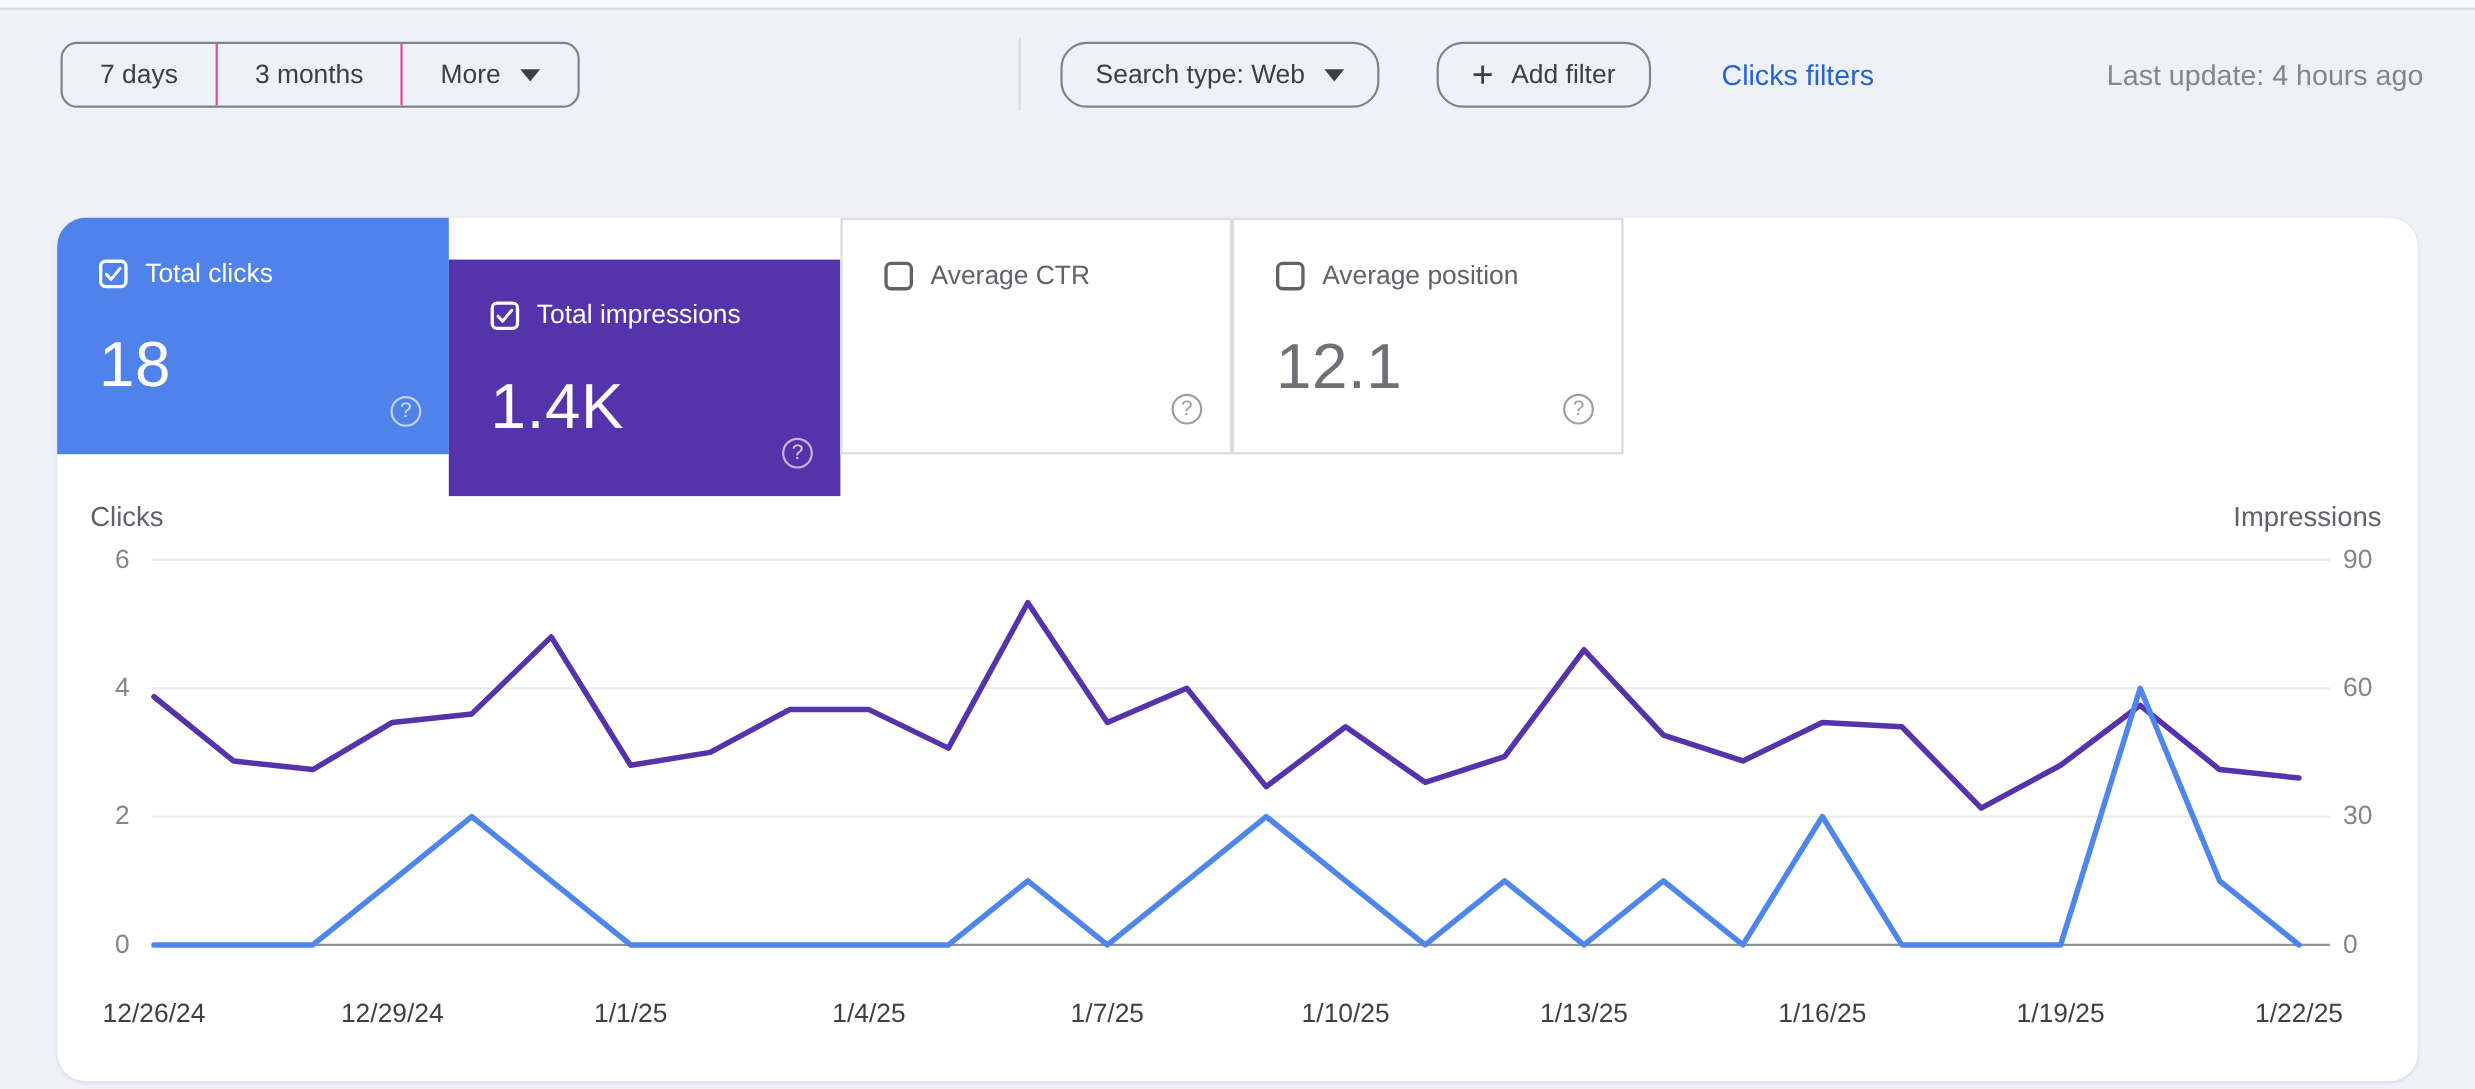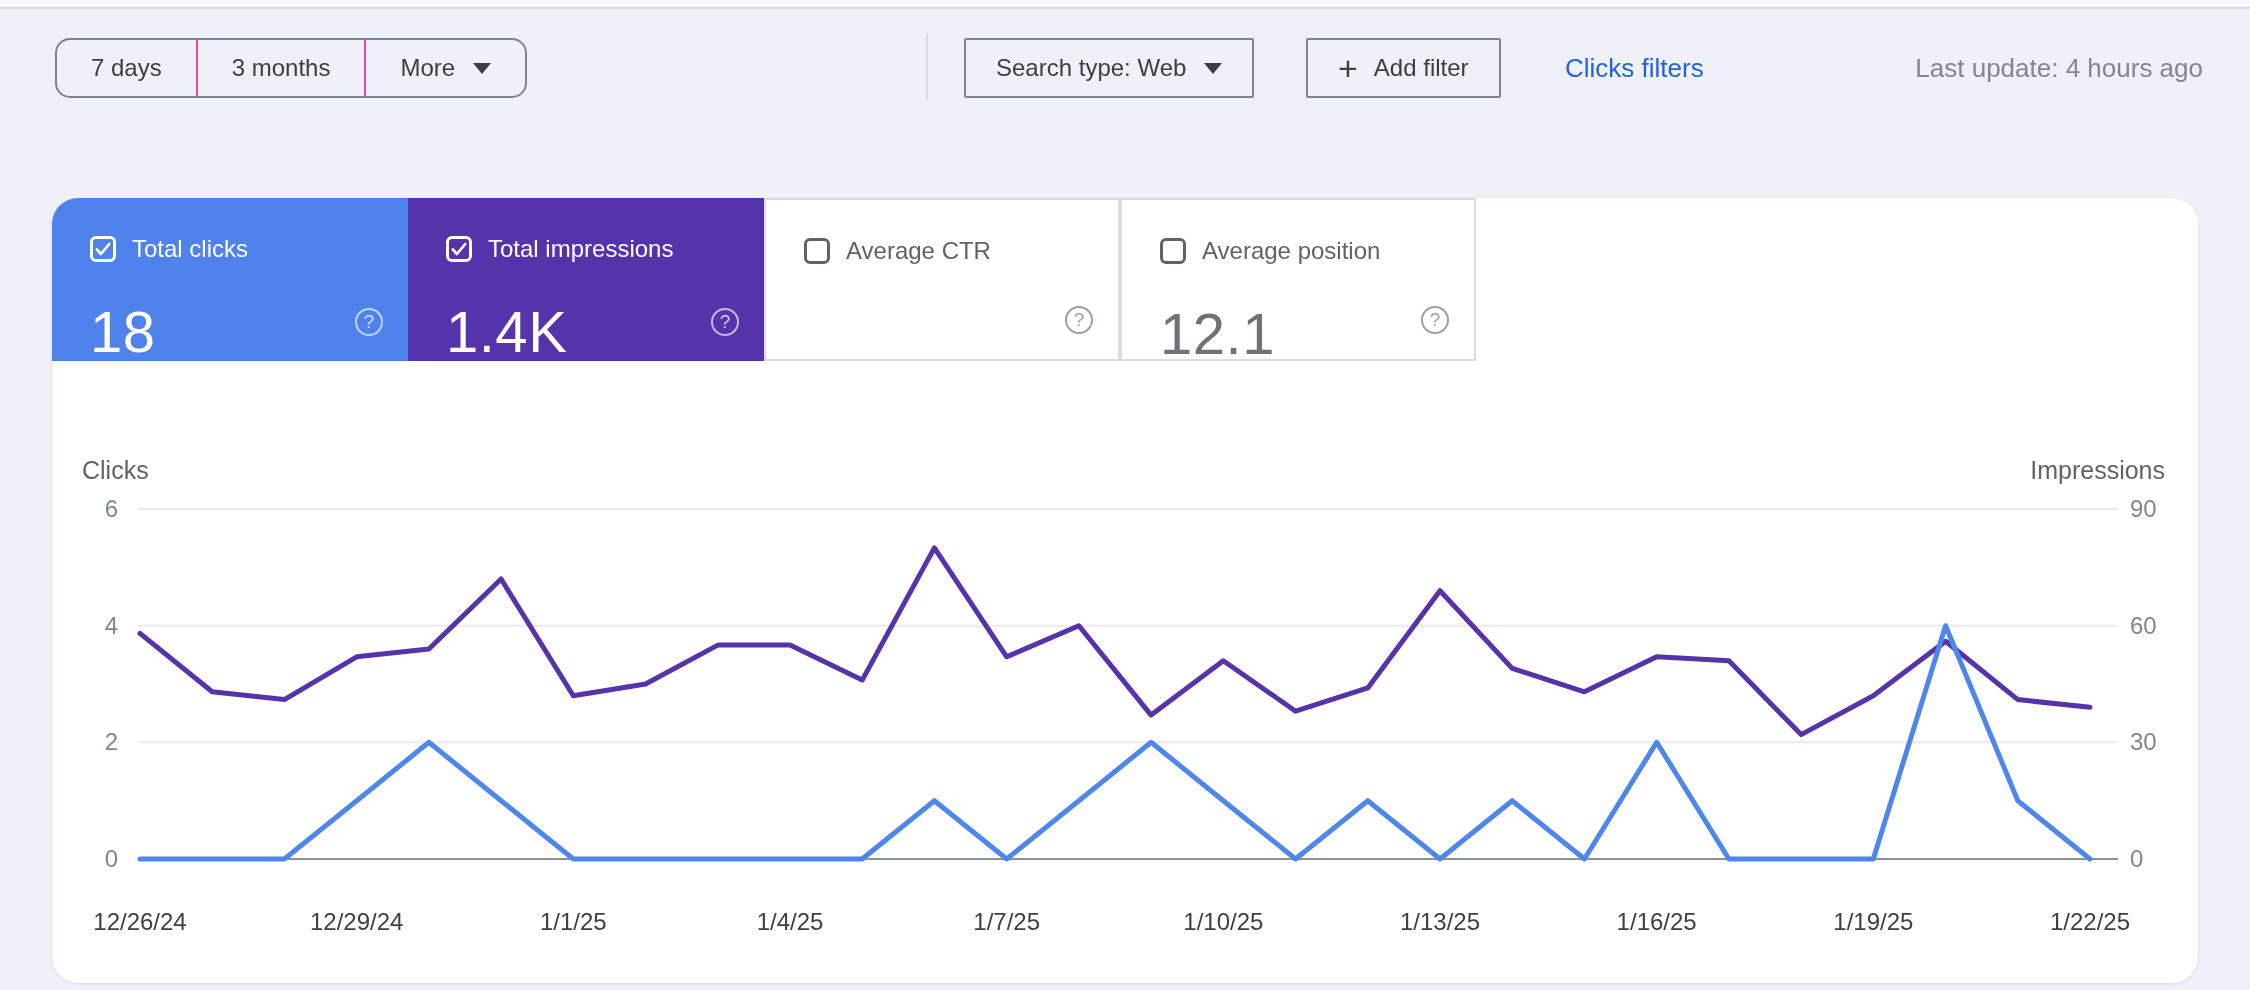--- a/index.html
+++ b/index.html
@@ -18,39 +18,39 @@
     border:2px solid #7e848b;border-radius:15px;overflow:hidden;box-sizing:border-box;background:transparent;
   }
   .segment{display:flex;align-items:center;justify-content:center;padding:0 34px;font-size:24px;color:#3c4043;cursor:pointer;white-space:nowrap;}
   .segment + .segment{border-left:2px solid #ec4899;}
   .segment.selected{background:#cfe3fa;color:#06264f;font-weight:500;}
   .segment .check{width:26px;height:26px;margin-right:16px;}
   .caret{width:0;height:0;border-left:9px solid transparent;border-right:9px solid transparent;border-top:11px solid #3c4043;margin-left:18px;display:inline-block;}
   .toolbar-divider{position:absolute;left:926px;top:34px;height:66px;width:0;border-left:2px solid #d8dbe0;}
   .tb-btn{
     position:absolute;top:38px;height:60px;display:flex;align-items:center;box-sizing:border-box;
-    border:2px solid #7e848b;border-radius:2px;font-size:24px;color:#3c4043;padding:0 30px;cursor:pointer;background:transparent;white-space:nowrap;
+    border:2px solid #7e848b;border-radius:24px;font-size:24px;color:#3c4043;padding:0 30px;cursor:pointer;background:transparent;white-space:nowrap;
   }
   .btn-search{left:964px;}
   .btn-add{left:1306px;}
   .plus-glyph{font-size:34px;font-weight:400;margin-right:16px;line-height:1;color:#3c4043;}
   .reset-link{position:absolute;left:1565px;top:38px;height:60px;display:flex;align-items:center;font-size:26px;font-weight:500;color:#2563d4;cursor:pointer;}
   .last-update{position:absolute;right:47px;top:38px;height:60px;display:flex;align-items:center;font-size:26px;color:#82878d;}
 
   
   .container{
     position:absolute;left:52px;top:198px;width:2146px;height:785px;background:#ffffff;
     border-radius:26px;box-shadow:0 1px 3px rgba(60,64,67,.12);
   }
 
   
   .cards{position:absolute;left:0;top:0;height:215px;display:flex;}
-  .card{width:356px;height:163px;box-sizing:border-box;position:relative;padding:38px 0 0 38px;cursor:pointer;}
+  .card{width:356px;height:215px;box-sizing:border-box;position:relative;padding:38px 0 0 38px;cursor:pointer;}
   .card-blue{background:#4f82ea;color:#fff;border-top-left-radius:26px;}
-  .card-purple{background:#5533ab;color:#fff;}
+  .card-purple{background:#5533ab;color:#fff;margin-top:38px;}
   .card-white{background:#fff;border:2px solid #dadce0;color:#5f6368;}
   .card-top{display:flex;align-items:center;gap:16px;}
   .cbx{width:26px;height:26px;border-radius:6px;box-sizing:border-box;flex:0 0 auto;display:flex;align-items:center;justify-content:center;}
   .cbx.on{border:3px solid #ffffff;}
   .cbx.off{border:3px solid #5f6368;}
   .card-label{font-size:24px;line-height:1;white-space:nowrap;}
   .card-white .card-label{color:#5f6368;}
   .card-value{position:absolute;left:38px;top:100px;font-size:58px;letter-spacing:.5px;}
   .card-white .card-value{color:#6e7277;}
   .help{

